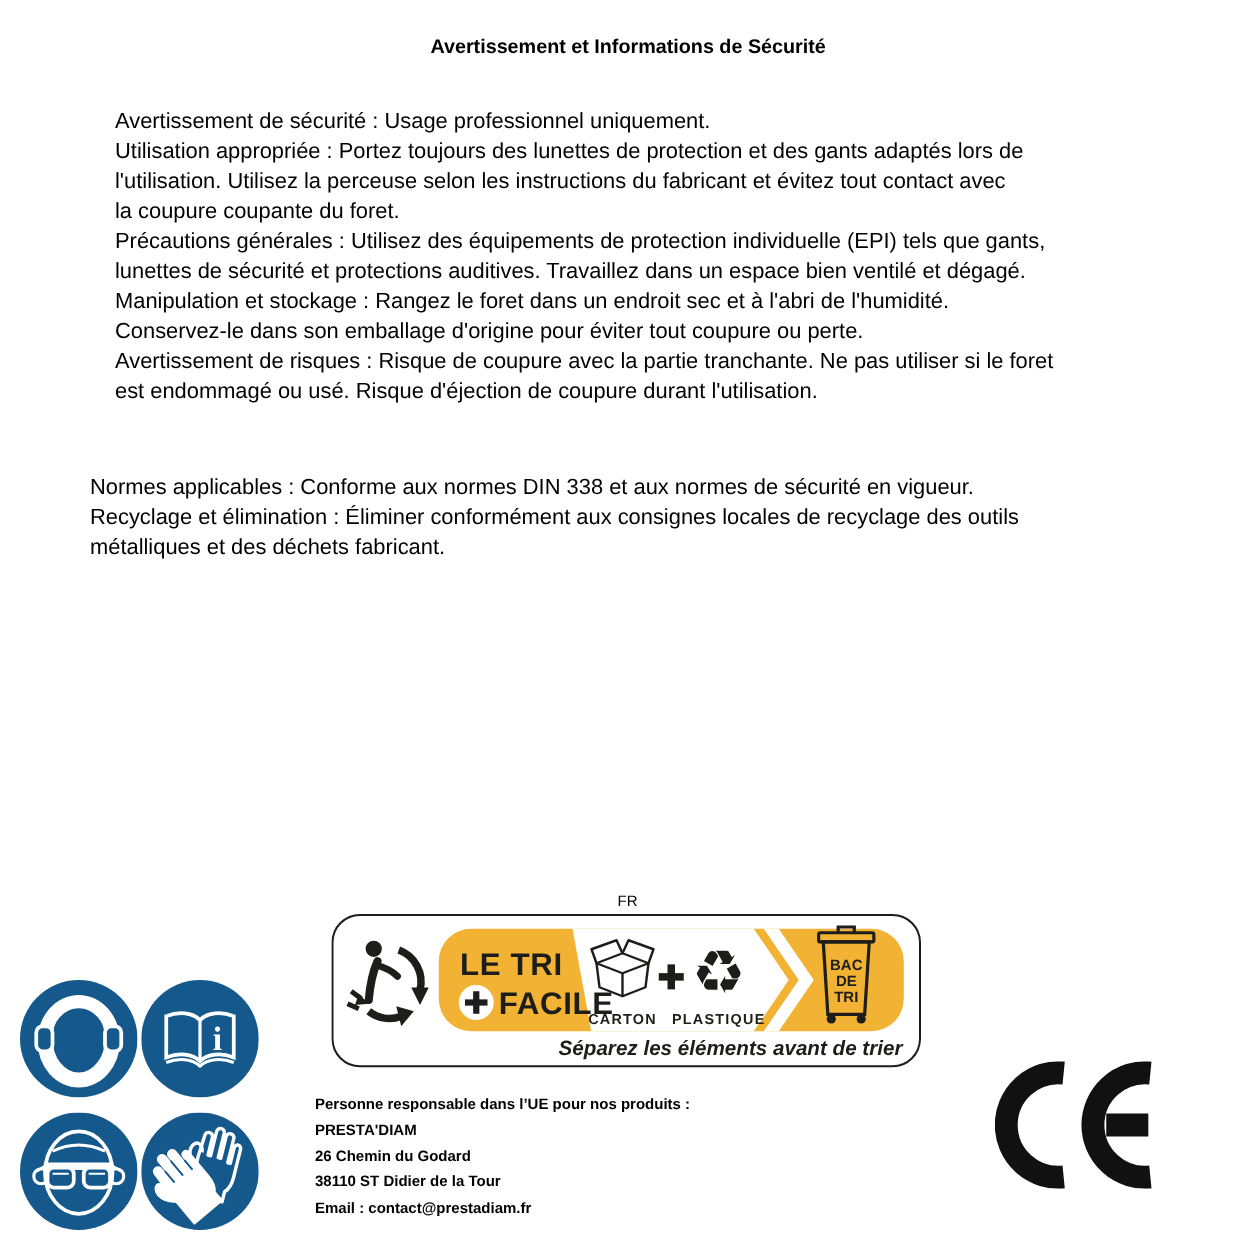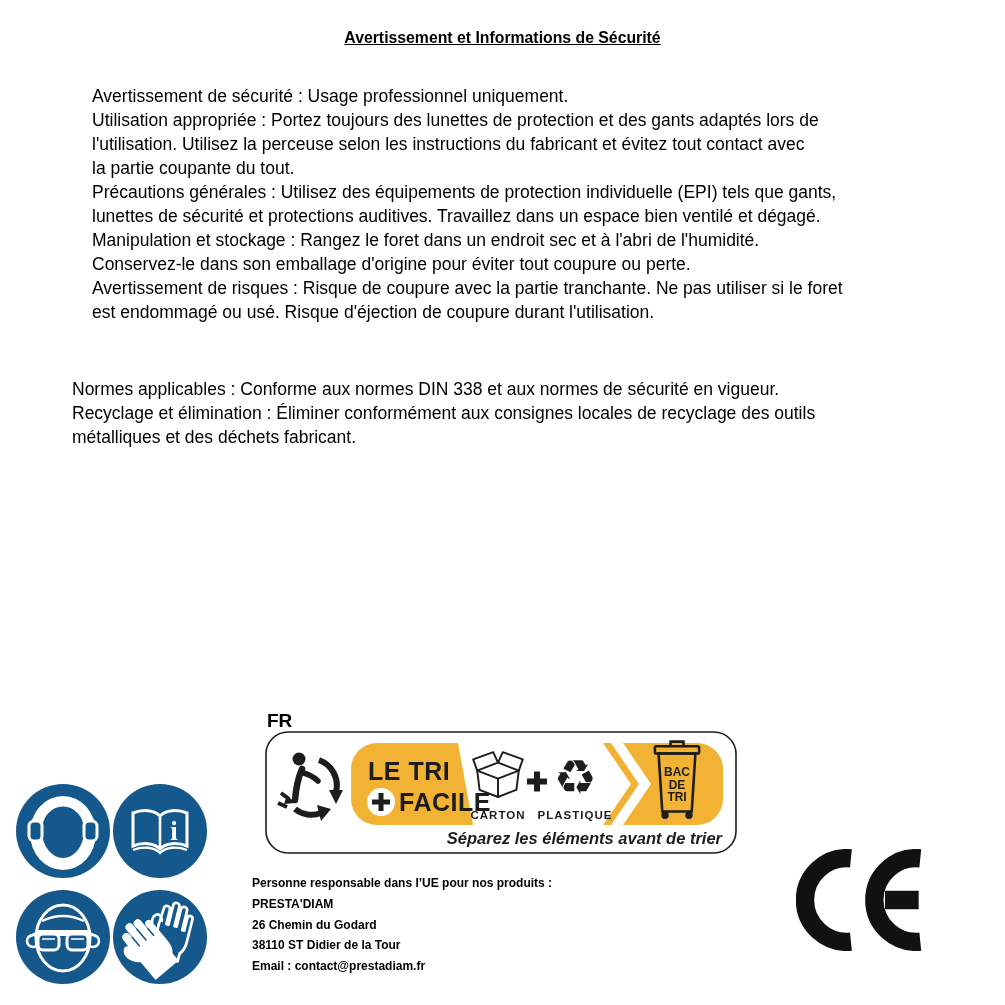--- a/index.html
+++ b/index.html
@@ -1,45 +1,45 @@
 <!DOCTYPE html>
 <html><head>
 <meta charset="utf-8">
 <style>
   html,body{margin:0;padding:0;background:#ffffff;}
   #page{position:relative;width:1005px;height:1005px;background:#ffffff;overflow:hidden;
         font-family:"Liberation Sans",sans-serif;color:#000;}
   .title{position:absolute;top:29px;left:0;width:1005px;text-align:center;
-         font-size:15.8px;font-weight:bold;text-decoration:underline;}
+         font-size:15.8px;font-weight:bold;}
   .textblock{position:absolute;left:72px;width:900px;font-size:17.5px;line-height:24px;}
   .textblock .tline{white-space:nowrap;height:24px;}
   #block1{top:84px;margin-left:20px;}
   #block2{top:377px;}
   .icons-grid{position:absolute;left:16px;top:784px;display:grid;
               grid-template-columns:94px 94px;grid-template-rows:94px 94px;gap:12px 3px;}
   .picto{width:94px;height:94px;display:block;}
   .label-wrap{position:absolute;left:265px;top:712px;width:472px;}
-  .fr-code{font-size:19px;font-weight:bold;margin:0 0 1px 2px;line-height:18px;}
+  .fr-code{font-size:12px;font-weight:normal;margin:0 0 1px 2px;line-height:18px;text-align:center;}
   .contact{position:absolute;left:252px;top:873px;width:500px;text-align:left;
            font-weight:bold;font-size:12px;line-height:20.8px;}
   .ce-wrap{position:absolute;left:796px;top:849px;}
   svg text{font-family:"Liberation Sans",sans-serif;}
 </style>
 </head>
 <body>
 
 <div id="page">
 
   <div class="title">Avertissement et Informations de Sécurité</div>
 
   <div class="textblock" id="block1">
     <div class="tline">Avertissement de sécurité : Usage professionnel uniquement.</div>
     <div class="tline">Utilisation appropriée : Portez toujours des lunettes de protection et des gants adaptés lors de</div>
     <div class="tline">l'utilisation. Utilisez la perceuse selon les instructions du fabricant et évitez tout contact avec</div>
-    <div class="tline">la partie coupante du tout.</div>
+    <div class="tline">la coupure coupante du foret.</div>
     <div class="tline">Précautions générales : Utilisez des équipements de protection individuelle (EPI) tels que gants,</div>
     <div class="tline">lunettes de sécurité et protections auditives. Travaillez dans un espace bien ventilé et dégagé.</div>
     <div class="tline">Manipulation et stockage : Rangez le foret dans un endroit sec et à l'abri de l'humidité.</div>
     <div class="tline">Conservez-le dans son emballage d'origine pour éviter tout coupure ou perte.</div>
     <div class="tline">Avertissement de risques : Risque de coupure avec la partie tranchante. Ne pas utiliser si le foret</div>
     <div class="tline">est endommagé ou usé. Risque d'éjection de coupure durant l'utilisation.</div>
   </div>
 
   <div class="textblock" id="block2">
     <div class="tline">Normes applicables : Conforme aux normes DIN 338 et aux normes de sécurité en vigueur.</div>

